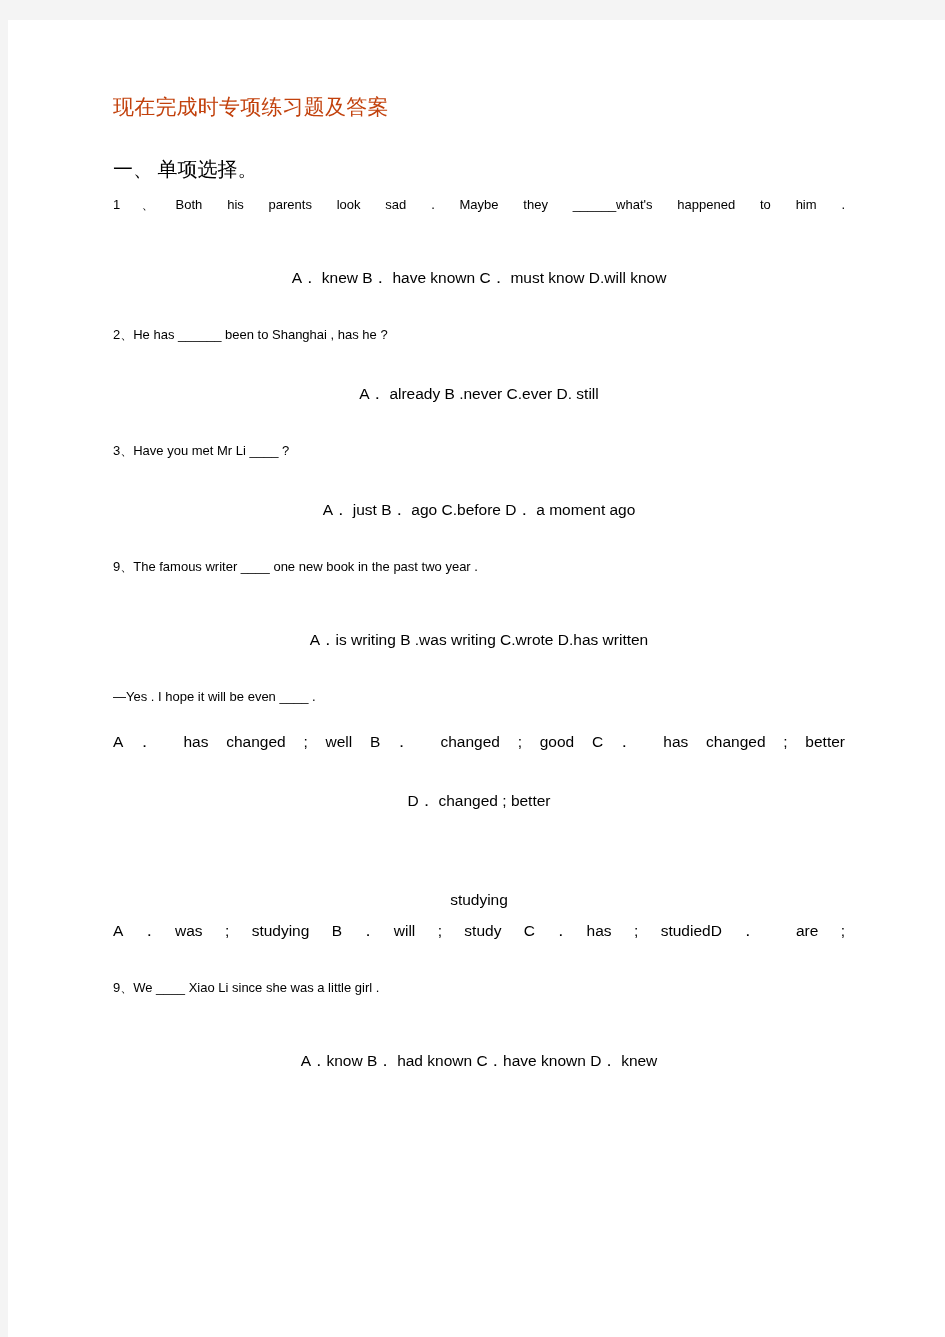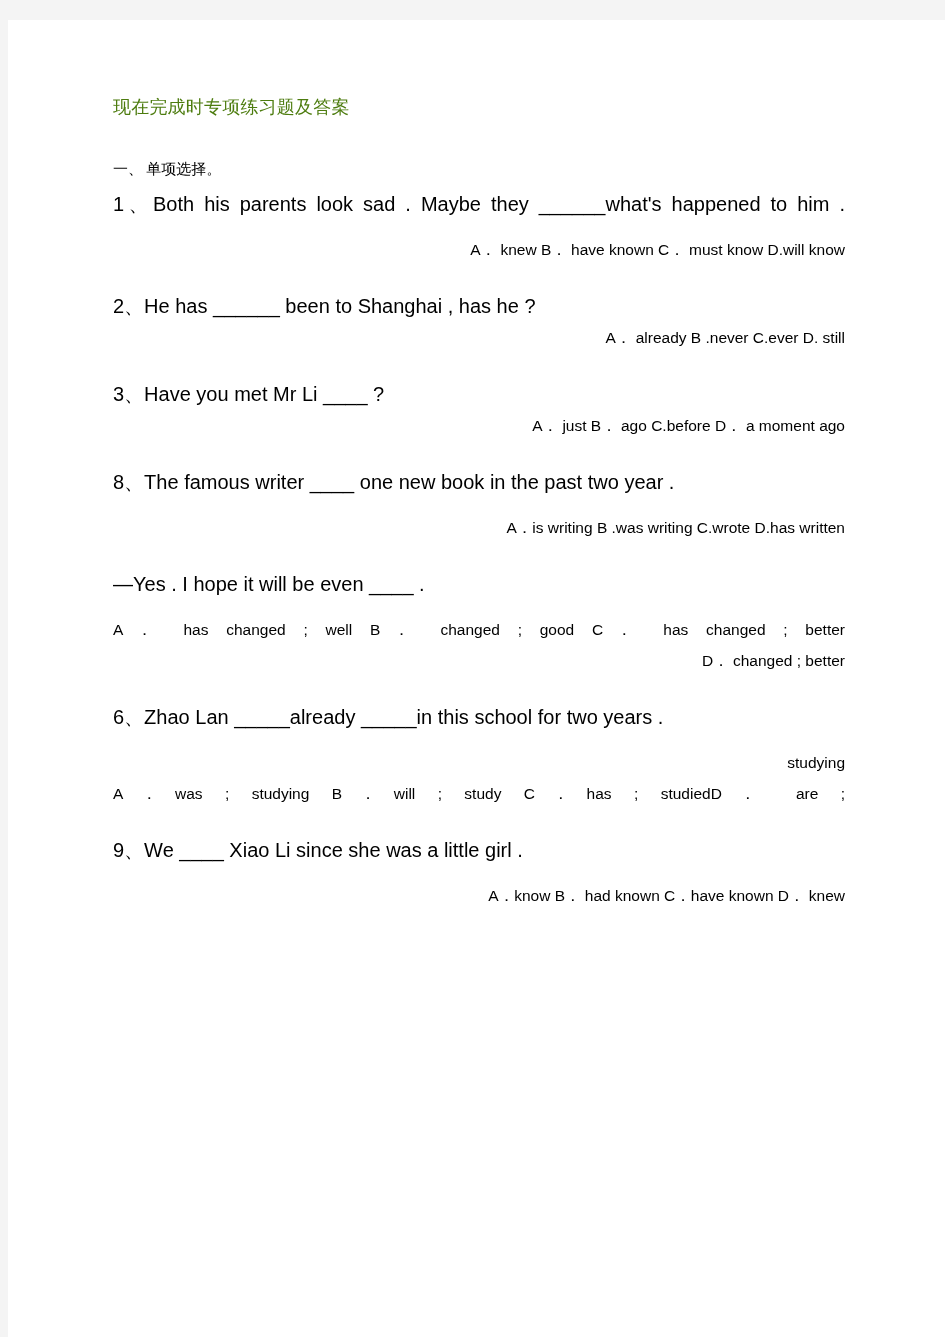--- a/index.html
+++ b/index.html
@@ -26,41 +26,41 @@
   }
 
   #content {
     position: absolute;
     left: 105px;      
     top: 75px;        
     width: 732px;     
   }
 
   .doc-title {
-    font-size: 18px;
+    font-size: 21px;
     line-height: 24px;
-    color: #4d7c0f;
+    color: #c2410c;
     margin: 0 0 38px 0;
     letter-spacing: 0.2px;
   }
 
   .section-head {
-    font-size: 15px;
+    font-size: 20px;
     line-height: 24px;
     color: #000000;
     margin: 0 0 8px 0;
     white-space: pre;
   }
 
   .q-block {
     margin: 0 0 0 0;
   }
 
   .stem {
-    font-size: 20px;
+    font-size: 13px;
     line-height: 31px;
     color: #000000;
     text-align: justify;
     text-justify: inter-word;
     margin: 0;
   }
   
   .stem.justify-all {
     text-align-last: justify;
   }
@@ -73,21 +73,22 @@
     line-height: 31px;
     color: #000000;
     text-align: justify;
     text-justify: inter-word;
     margin: 0;
   }
   .opts.stretch {
     text-align-last: justify;
   }
   .opts.plain {
-    text-align: right;
+    text-align: center;
+    margin-top: 28px;
   }
 
   .gap-s  { height: 14px; }
   .gap-m  { height: 26px; }
 
   
   .spacer { width: 100%; }
 </style>
 </head>
 <body>
@@ -115,38 +116,37 @@
     <div class="spacer gap-m"></div>
 
     <div class="q-block">
       <p class="stem no-stretch">3、Have you met Mr Li ____ ?</p>
       <p class="opts plain">A． just            B． ago             C.before          D． a moment ago</p>
     </div>
 
     <div class="spacer gap-m"></div>
 
     <div class="q-block">
-      <p class="stem no-stretch">8、The famous writer ____ one new book in the past two year .</p>
+      <p class="stem no-stretch">9、The famous writer ____ one new book in the past two year .</p>
       <div class="spacer gap-s"></div>
       <p class="opts plain">A．is writing        B .was writing            C.wrote          D.has written</p>
     </div>
 
     <div class="spacer gap-m"></div>
 
     <div class="q-block">
       <p class="stem no-stretch">—Yes . I hope it will be even ____ .</p>
       <div class="spacer gap-s"></div>
       <p class="opts stretch">A． has changed ; well B． changed ; good C． has changed ; better</p>
       <p class="opts plain">D． changed ; better</p>
     </div>
 
     <div class="spacer gap-m"></div>
 
     <div class="q-block">
-      <p class="stem no-stretch">6、Zhao Lan _____already    _____in this school for two years .</p>
       <div class="spacer gap-s"></div>
       <p class="opts plain">studying</p>
       <p class="opts stretch"><span>A．was ; studying B．will ; study C．has ; studied</span><span>D． are ;</span></p>
     </div>
 
     <div class="spacer gap-m"></div>
 
     <div class="q-block">
       <p class="stem no-stretch">9、We ____ Xiao Li since she was a little girl .</p>
       <div class="spacer gap-s"></div>

